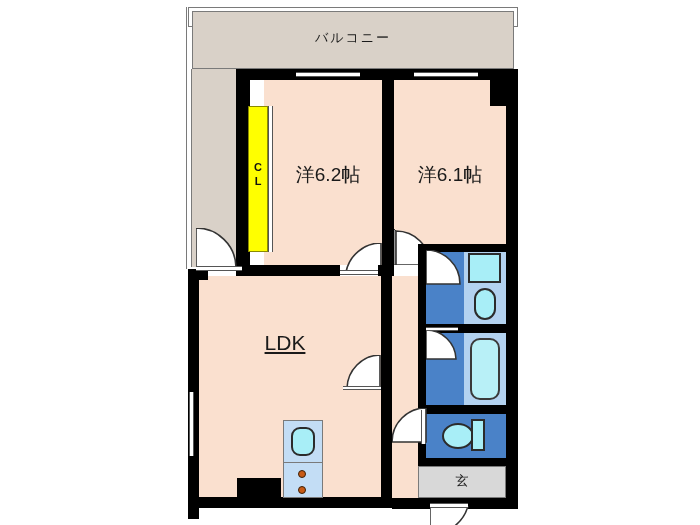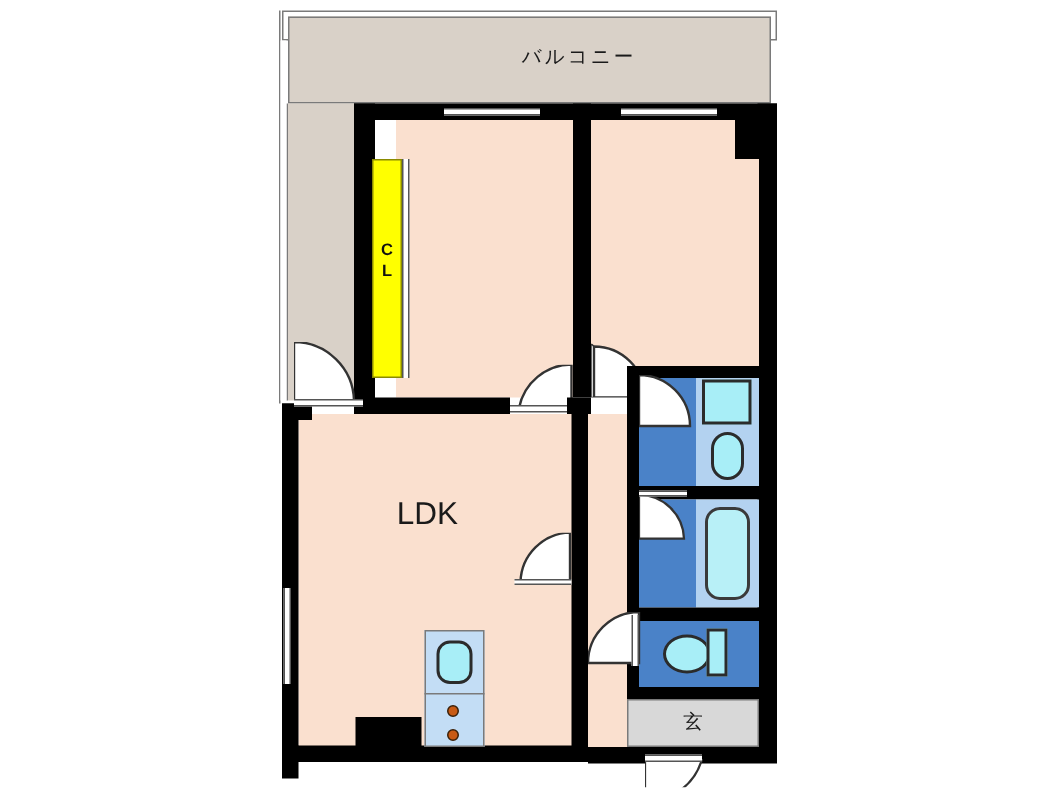--- a/index.html
+++ b/index.html
@@ -37,21 +37,21 @@
   
   .label {
     color: #1a1a1a;
     text-align: center;
     line-height: 1.12;
     white-space: nowrap;
     font-weight: 500;
   }
   .label-room   { font-size: 19px; letter-spacing: 0px; }
   .label-ldk    { font-size: 21px; letter-spacing: 0px; }
-  .label-balcony{ font-size: 13px; letter-spacing: 2px; margin-left: 33px; }
+  .label-balcony{ font-size: 13px; letter-spacing: 2px; }
   .label-genkan { font-size: 13px; }
   .label-cl {
     font-size: 11px;
     line-height: 1.30;
     color: #111;
     text-align: center;
     font-weight: 600;
   }
 
   
@@ -133,28 +133,30 @@
   <div class="abs fill-room" style="left:264px; top:80px; width:8px; height:185px;"></div>
 
   <div class="abs fill-closet" style="left:248px; top:106px; width:20px; height:146px;"></div>
   <div class="abs" style="left:248px; top:106px; width:20px; height:146px; box-sizing:border-box; border:1px solid #8a8a00;"></div>
   <div class="abs win-v" style="left:268px; top:106px; width:5px; height:146px;"></div>
   <div class="abs label label-cl" style="left:248px; top:160px; width:20px;">
     <span>C</span><br>
     <span>L</span>
   </div>
 
+  <div class="abs label label-room" style="left:272px; top:164px; width:112px;">洋6.2帖</div>
 
   <div class="abs win" style="left:296px; top:72px; width:32px; height:5px;"></div>
   <div class="abs win" style="left:328px; top:72px; width:32px; height:5px;"></div>
 
   <div class="abs fill-wall" style="left:382px; top:69px; width:12px; height:196px;"></div>
 
   <div class="abs fill-room" style="left:394px; top:80px; width:96px; height:185px;"></div>
   <div class="abs fill-room" style="left:394px; top:106px; width:112px; height:159px;"></div>
+  <div class="abs label label-room" style="left:394px; top:164px; width:112px;">洋6.1帖</div>
 
   <div class="abs win" style="left:414px; top:72px; width:32px; height:5px;"></div>
   <div class="abs win" style="left:446px; top:72px; width:32px; height:5px;"></div>
 
   <div class="abs swing" style="left:394px; top:229px; width:40px; height:38px;">
     <svg width="40" height="38" viewBox="0 0 40 38">
       <path d="M0 0 L0 36 L2 36 L2 2 Z" fill="#ffffff" stroke="#333" stroke-width="1"></path>
       <path d="M2 2 A 34 34 0 0 1 36 36 L2 36 Z" fill="#ffffff" stroke="#333" stroke-width="1.6"></path>
     </svg>
   </div>
@@ -165,21 +167,21 @@
       <path d="M41 0 A 36 36 0 0 0 6 29 L41 29 Z" fill="#ffffff" stroke="#333" stroke-width="1.6"></path>
     </svg>
   </div>
   <div class="abs win" style="left:338px; top:270px; width:44px; height:5px;"></div>
 
   <div class="abs fill-wall" style="left:250px; top:265px; width:90px; height:11px;"></div>
   <div class="abs fill-wall" style="left:378px; top:265px; width:16px; height:11px;"></div>
 
   <div class="abs fill-room" style="left:199px; top:276px; width:193px; height:222px;"></div>
 
-  <div class="abs label label-ldk" style="left:210px; top:331px; width:150px;">LDK</div>
+  <div class="abs label label-ldk" style="left:210px; top:331px; width:150px;text-decoration:underline;">LDK</div>
 
   <div class="abs fill-wall" style="left:188px; top:269px; width:11px; height:239px;"></div>
 
   <div class="abs win-v" style="left:189px; top:392px; width:5px; height:32px;"></div>
   <div class="abs win-v" style="left:189px; top:424px; width:5px; height:32px;"></div>
 
   <div class="abs fill-wall" style="left:188px; top:269px; width:20px; height:11px;"></div>
 
   <div class="abs swing" style="left:196px; top:228px; width:44px; height:40px;">
     <svg width="44" height="40" viewBox="0 0 44 40">

